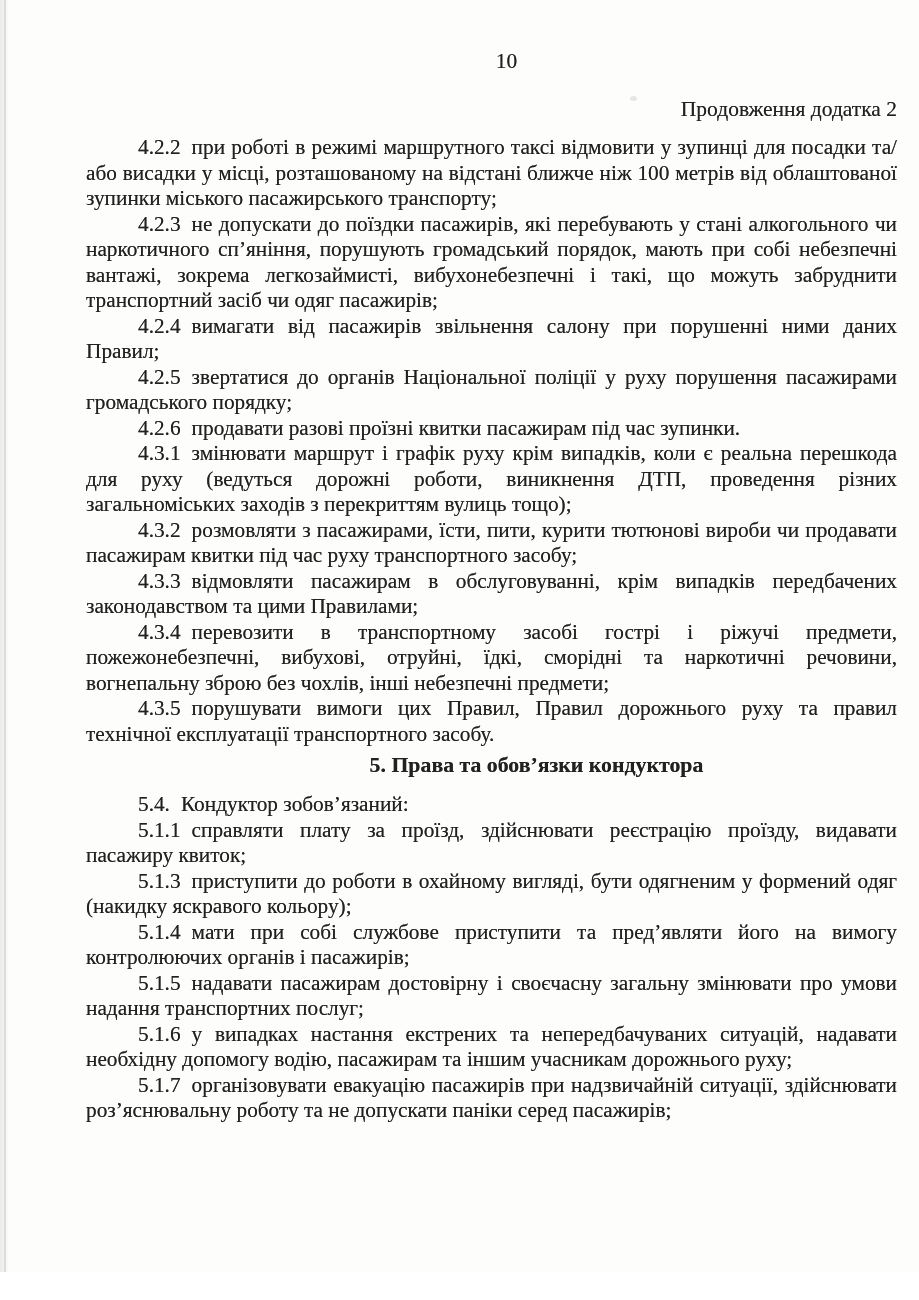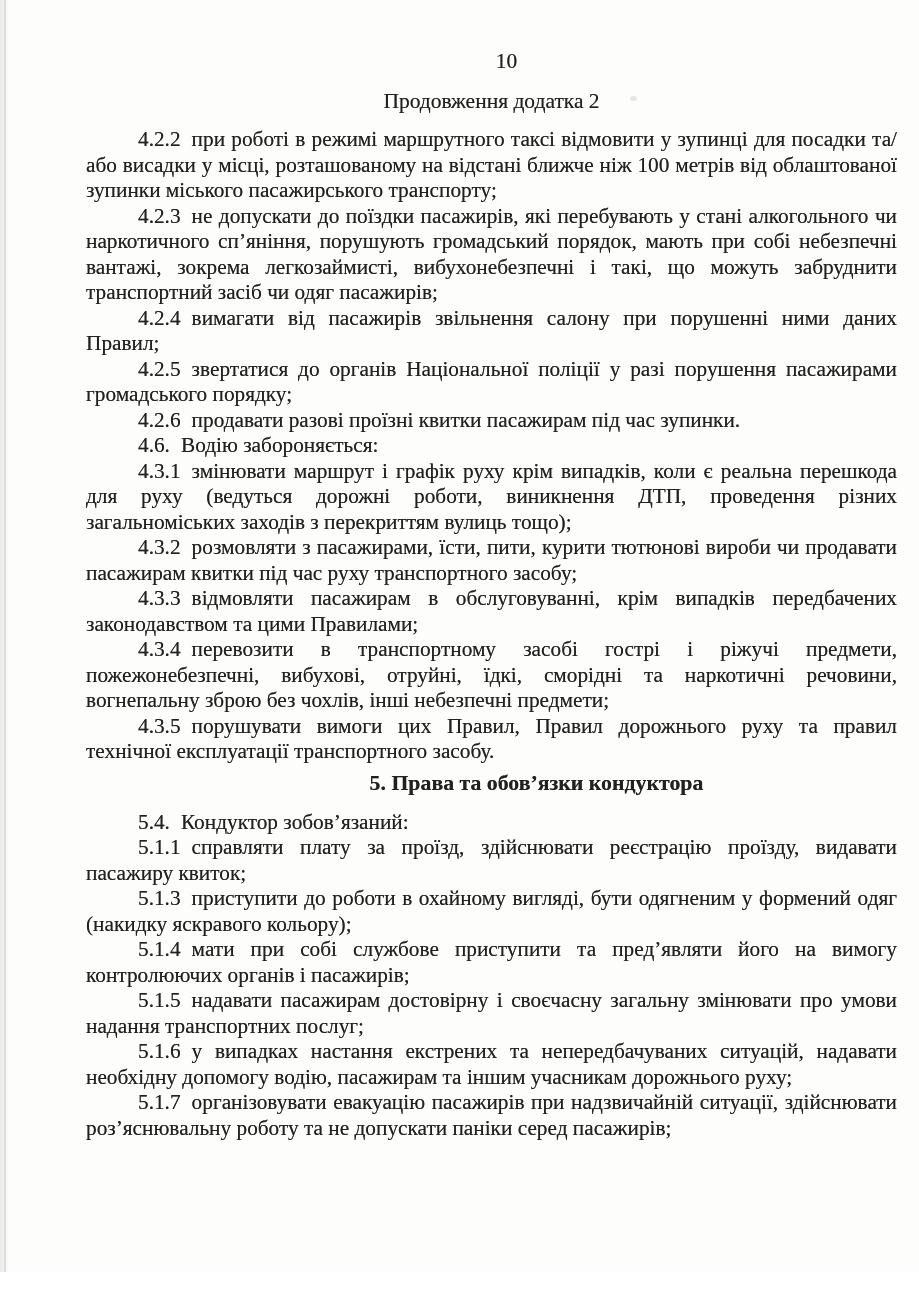--- a/index.html
+++ b/index.html
@@ -47,22 +47,22 @@
   }
   .page-number {
     text-align: center;
     position: relative;
     left: 15px;
     font-size: 21.5px;
     line-height: 24px;
     text-shadow: 0 0 .5px rgba(33,33,33,.6);
   }
   .annex-header {
-    text-align: center;
-    margin-top: 16px;
+    text-align: right;
+    margin-top: 24px;
     font-size: 21.5px;
     line-height: 24px;
     text-shadow: 0 0 .5px rgba(33,33,33,.6);
   }
   .body {
     margin-top: 14px;
     font-size: 21.3px;
     line-height: 25.5px;
     text-shadow: 0 0 .55px rgba(33,33,33,.65);
   }
@@ -94,23 +94,22 @@
   <div class="speck"></div>
 
   <div class="content">
     <div class="page-number">10</div>
     <div class="annex-header">Продовження додатка 2</div>
 
     <div class="body">
       <p class="para"><span class="pnum">4.2.2</span><span>при роботі в режимі маршрутного таксі відмовити у зупинці для посадки та/або висадки у місці, розташованому на відстані ближче ніж 100 метрів від облаштованої зупинки міського пасажирського транспорту;</span></p>
       <p class="para"><span class="pnum">4.2.3</span><span>не допускати до поїздки пасажирів, які перебувають у стані алкогольного чи наркотичного сп’яніння, порушують громадський порядок, мають при собі небезпечні вантажі, зокрема легкозаймисті, вибухонебезпечні і такі, що можуть забруднити транспортний засіб чи одяг пасажирів;</span></p>
       <p class="para"><span class="pnum">4.2.4</span><span>вимагати від пасажирів звільнення салону при порушенні ними даних Правил;</span></p>
-      <p class="para"><span class="pnum">4.2.5</span><span>звертатися до органів Національної поліції у разі порушення пасажирами громадського порядку;</span></p>
+      <p class="para"><span class="pnum">4.2.5</span><span>звертатися до органів Національної поліції у руху порушення пасажирами громадського порядку;</span></p>
       <p class="para"><span class="pnum">4.2.6</span><span>продавати разові проїзні квитки пасажирам під час зупинки.</span></p>
-      <p class="para"><span class="pnum">4.6.</span><span>Водію забороняється:</span></p>
       <p class="para"><span class="pnum">4.3.1</span><span>змінювати маршрут і графік руху крім випадків, коли є реальна перешкода для руху (ведуться дорожні роботи, виникнення ДТП, проведення різних загальноміських заходів з перекриттям вулиць тощо);</span></p>
       <p class="para"><span class="pnum">4.3.2</span><span>розмовляти з пасажирами, їсти, пити, курити тютюнові вироби чи продавати пасажирам квитки під час руху транспортного засобу;</span></p>
       <p class="para"><span class="pnum">4.3.3</span><span>відмовляти пасажирам в обслуговуванні, крім випадків передбачених законодавством та цими Правилами;</span></p>
       <p class="para"><span class="pnum">4.3.4</span><span>перевозити в транспортному засобі гострі і ріжучі предмети, пожежонебезпечні, вибухові, отруйні, їдкі, сморідні та наркотичні речовини, вогнепальну зброю без чохлів, інші небезпечні предмети;</span></p>
       <p class="para"><span class="pnum">4.3.5</span><span>порушувати вимоги цих Правил, Правил дорожнього руху та правил технічної експлуатації транспортного засобу.</span></p>
 
       <h3 class="section-heading">5. Права та обов’язки кондуктора</h3>
 
       <p class="para"><span class="pnum">5.4.</span><span>Кондуктор зобов’язаний:</span></p>
       <p class="para"><span class="pnum">5.1.1</span><span>справляти плату за проїзд, здійснювати реєстрацію проїзду, видавати пасажиру квиток;</span></p>

